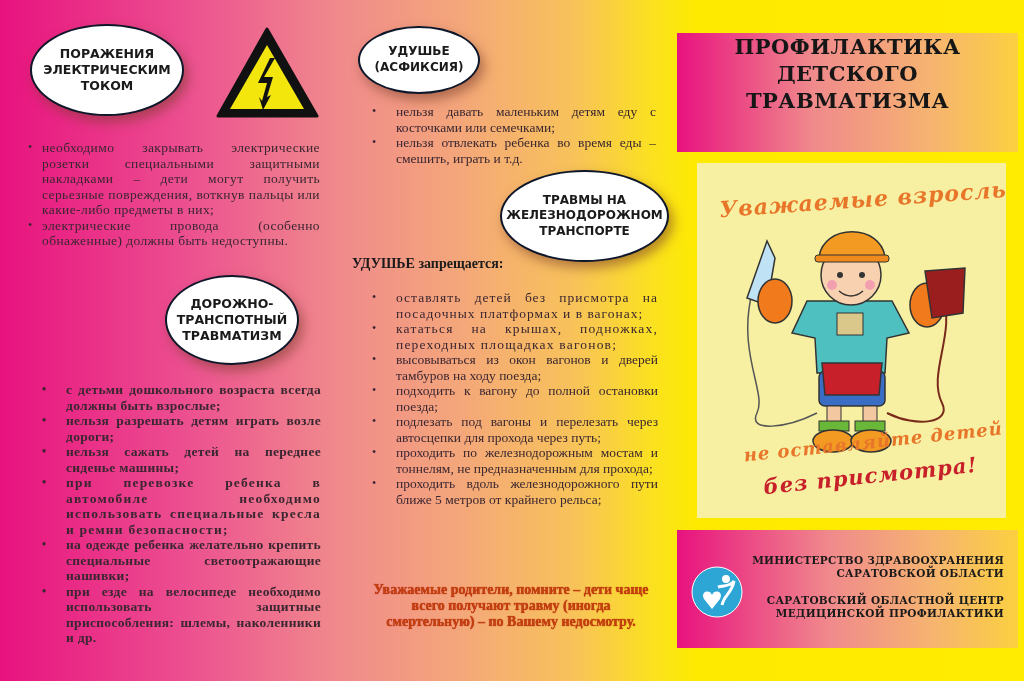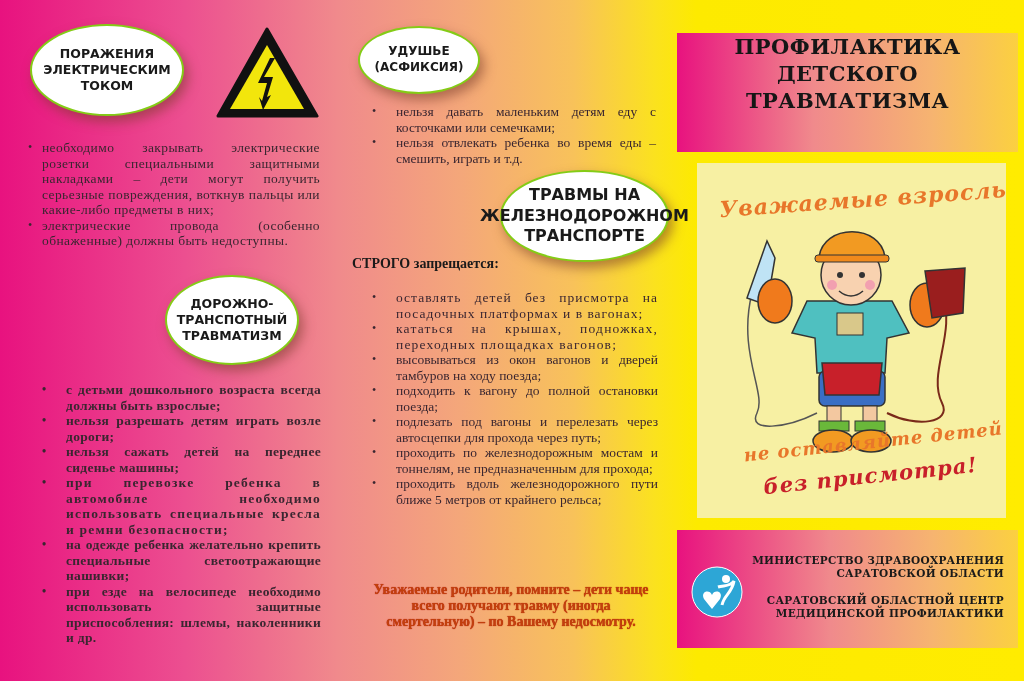--- a/index.html
+++ b/index.html
@@ -7,21 +7,21 @@
     width: 1024px; height: 681px; overflow: hidden; position: relative;
     font-family: "Liberation Serif", serif;
     background: linear-gradient(90deg, #e8127f 0%, #ec4f90 18%, #f08a8c 33%, #f4a77a 45%, #f8c25a 56%, #fbe21e 64%, #fdea00 68%, #ffec00 100%);
   }
   .abs { position: absolute; }
 
   
   .bubble {
     position: absolute;
     background: #ffffff;
-    border: 2px solid #84cc16;
+    border: 2px solid #0f172a;
     border-radius: 50%;
     box-shadow: 4px 6px 12px rgba(120,60,40,0.55);
     display: flex; align-items: center; justify-content: center;
     text-align: center;
     font-family: "DejaVu Sans", sans-serif;
     font-weight: bold;
     color: #1a1a1a;
     line-height: 1.3;
     z-index: 2;
   }
@@ -136,31 +136,31 @@
   </svg>
   <span class="bubble-text" style="position:relative;z-index:3">УДУШЬЕ
 (АСФИКСИЯ)</span>
 </div>
 
 <ul class="list" style="left:366px; top:104px; width:290px;">
   <li>нельзя давать маленьким детям еду с косточками или семечками;</li>
   <li>нельзя отвлекать ребенка во время еды – смешить, играть и т.д.</li>
 </ul>
 
-<div class="bubble" style="left:500px; top:170px; width:165px; height:88px; font-size:16px;">
+<div class="bubble" style="left:500px; top:170px; width:165px; height:88px; font-size:12px;">
   <svg class="tail" style="left:-20px; top:66px;" width="70" height="52" viewBox="0 0 70 52">
     <path d="M46,0 L2,50 L68,10 Z" fill="#fff" stroke="#222" stroke-width="2"></path>
     <path d="M44,4 L66,10" stroke="#fff" stroke-width="6"></path>
   </svg>
   <span class="bubble-text" style="position:relative;z-index:3">ТРАВМЫ НА
 ЖЕЛЕЗНОДОРОЖНОМ
 ТРАНСПОРТЕ</span>
 </div>
 
-<div class="strict-heading" style="left:352px; top:256px;">СТРОГО запрещается:</div>
+<div class="strict-heading" style="left:352px; top:256px;">УДУШЬЕ запрещается:</div>
 
 <ul class="list" style="left:366px; top:290px; width:292px;">
   <li style="letter-spacing:1px;">оставлять детей без присмотра на посадочных платформах и в вагонах;</li>
   <li style="letter-spacing:1.2px;">кататься на крышах, подножках, переходных площадках вагонов;</li>
   <li>высовываться из окон вагонов и дверей тамбуров на ходу поезда;</li>
   <li>подходить к вагону до полной остановки поезда;</li>
   <li>подлезать под вагоны и перелезать через автосцепки для прохода через путь;</li>
   <li>проходить по железнодорожным мостам и тоннелям, не предназначенным для прохода;</li>
   <li>проходить вдоль железнодорожного пути ближе 5 метров от крайнего рельса;</li>
 </ul>

